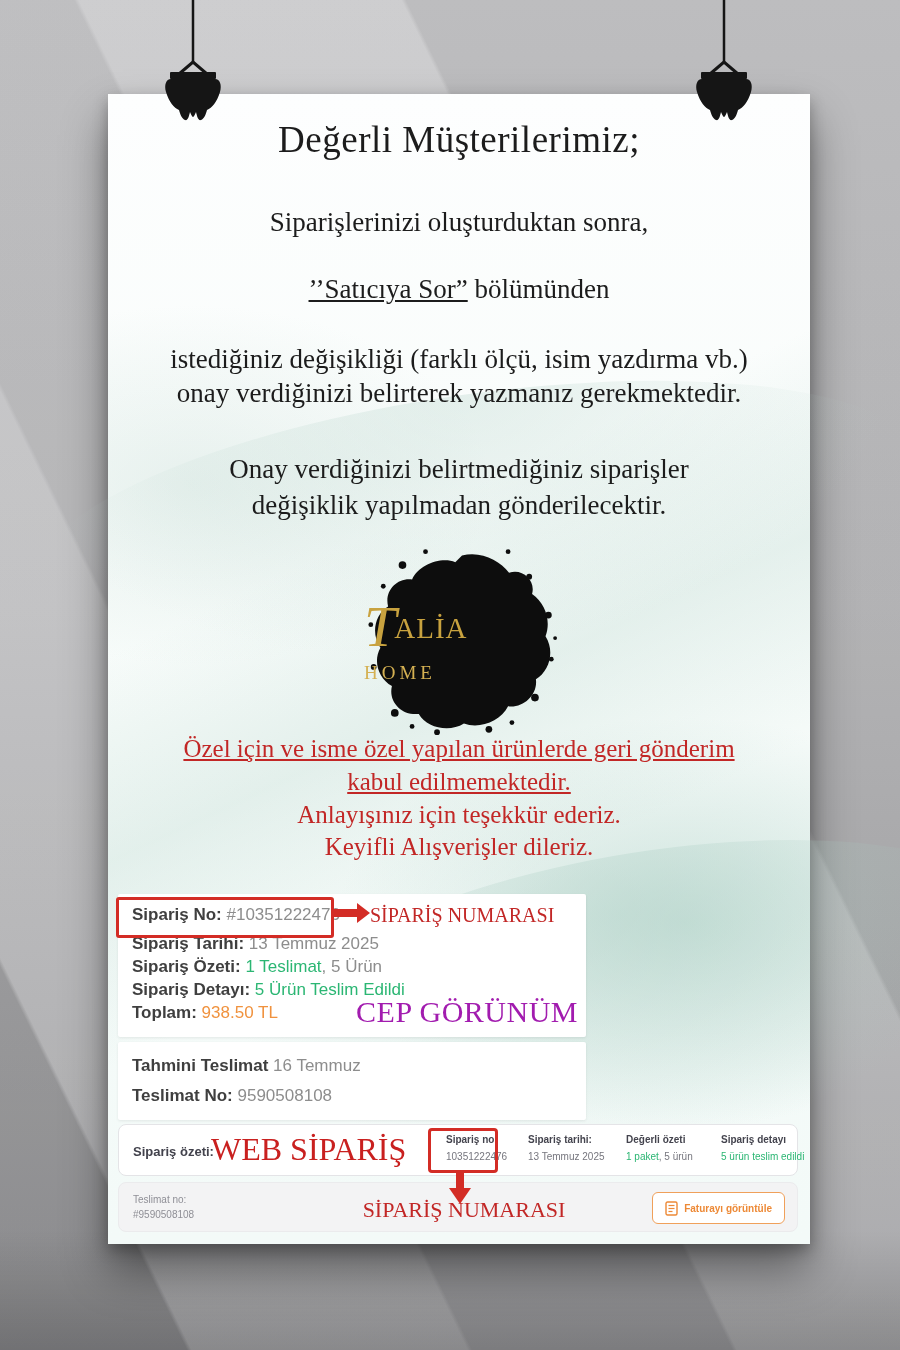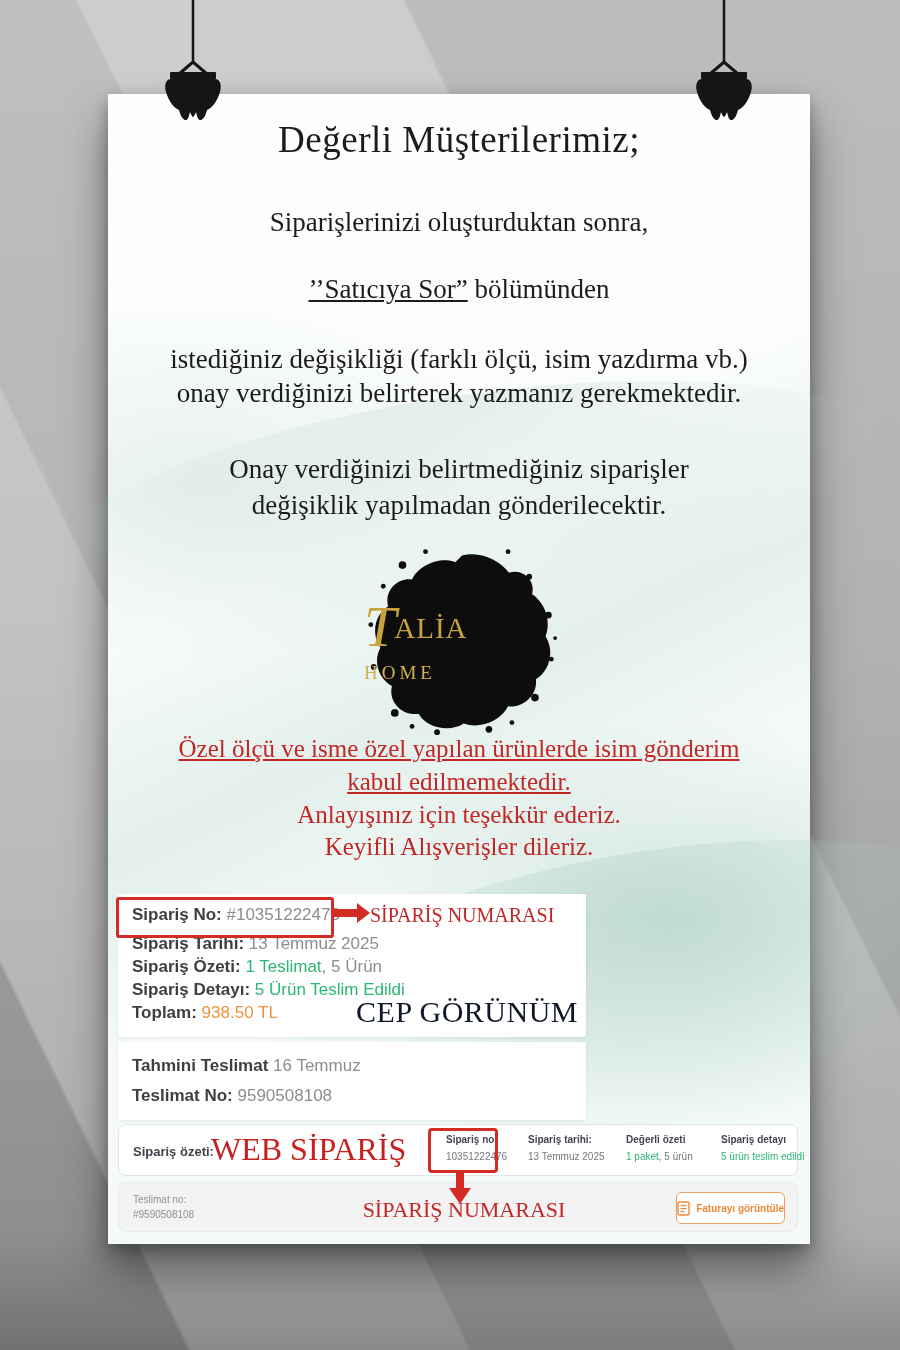--- a/index.html
+++ b/index.html
@@ -64,21 +64,21 @@
   .cep-rows{position:absolute;left:14px;top:9px;font-size:17px;}
   .cep-row{height:23px;line-height:23px;white-space:nowrap;}
   .cep-row.first{margin-bottom:6px;}
   .lbl{font-weight:bold;color:#3f3f3f;}
   .val{color:#8d8d8d;}
   .green{color:#2bb673;}
   .orange{color:#f0923e;}
   .redbox-cep{position:absolute;left:-2px;top:3px;width:212px;height:35px;border:3px solid #d32c25;border-radius:3px;}
   .arrow-right{position:absolute;left:214px;top:9px;}
   .cep-annot{position:absolute;left:252px;top:10px;font-size:20px;color:#c22726;white-space:nowrap;}
-  .cep-view{position:absolute;right:8px;bottom:8px;font-size:30px;color:#0f172a;letter-spacing:0.5px;}
+  .cep-view{position:absolute;right:8px;bottom:8px;font-size:30px;color:#a21caf;letter-spacing:0.5px;}
   
   .deliv-box{position:absolute;left:10px;top:948px;width:468px;height:78px;background:#fff;
     border-radius:2px;box-shadow:0 1px 3px rgba(0,0,0,0.08);text-align:right;}
   .deliv-line{position:absolute;left:14px;font-size:17px;white-space:nowrap;}
   .dl1{top:14px;}
   .dl2{top:44px;}
   
   .web-row{position:absolute;left:10px;top:1030px;width:680px;height:52px;background:#fff;
     border:1px solid #e4e4e7;border-radius:8px;box-sizing:border-box;}
   .web-left-label{position:absolute;left:14px;top:19px;font-size:13px;font-weight:bold;color:#42424c;}
@@ -90,21 +90,21 @@
   .wc2{left:409px;}
   .wc3{left:507px;}
   .wc4{left:602px;}
   .redbox-web{position:absolute;left:309px;top:3px;width:70px;height:45px;border:3px solid #d32c25;border-radius:4px;box-sizing:border-box;}
   .arrow-down{position:absolute;left:333px;top:1076px;z-index:5;}
   
   .foot-row{position:absolute;left:10px;top:1088px;width:680px;height:50px;background:#f3f3f4;
     border:1px solid #ebebed;border-radius:8px;box-sizing:border-box;}
   .foot-left{position:absolute;left:14px;top:9px;font-size:10px;color:#8f8f96;line-height:15px;}
   .foot-annot{position:absolute;left:225px;top:14px;width:240px;text-align:center;font-size:22px;color:#c22726;white-space:nowrap;}
-  .invoice-btn{position:absolute;right:12px;top:9px;height:30px;padding:0 0;display:flex;align-items:center;gap:6px;
+  .invoice-btn{position:absolute;right:12px;top:9px;height:30px;padding:0 12px;display:flex;align-items:center;gap:6px;
     background:#fff;border:1px solid #f0a05a;border-radius:6px;color:#ed8936;font-size:10px;font-weight:bold;
     font-family:"Liberation Sans",sans-serif;cursor:pointer;}
 </style>
 </head>
 <body>
 
 <div class="wall"></div>
 <div class="wall-shade-bottom"></div>
 
 <div class="poster">
@@ -139,21 +139,21 @@
         <circle cx="197" cy="98" r="2" fill="#0d0d0d"></circle>
       <circle cx="152" cy="186" r="2.5" fill="#0d0d0d"></circle>
         <circle cx="48" cy="190" r="2.5" fill="#0d0d0d"></circle>
     </svg>
     <div class="logo-text">
       <span class="logo-initial">T</span><span class="logo-name">ALİA</span>
       <span class="logo-sub">HOME</span>
     </div>
   </div>
 
-  <div class="t-center red-line r1 ured">Özel ölçü ve isme özel yapılan ürünlerde isim gönderim</div>
+  <div class="t-center red-line r1 ured">Özel için ve isme özel yapılan ürünlerde geri gönderim</div>
   <div class="t-center red-line r2 ured">kabul edilmemektedir.</div>
   <div class="t-center red-line r3">Anlayışınız için teşekkür ederiz.</div>
   <div class="t-center red-line r4">Keyifli Alışverişler dileriz.</div>
 
   <div class="cep-box sans">
     <div class="cep-rows">
       <div class="cep-row first">
         <span class="lbl">Sipariş No:</span>
         <span class="val">#10351222476</span>
       </div>

